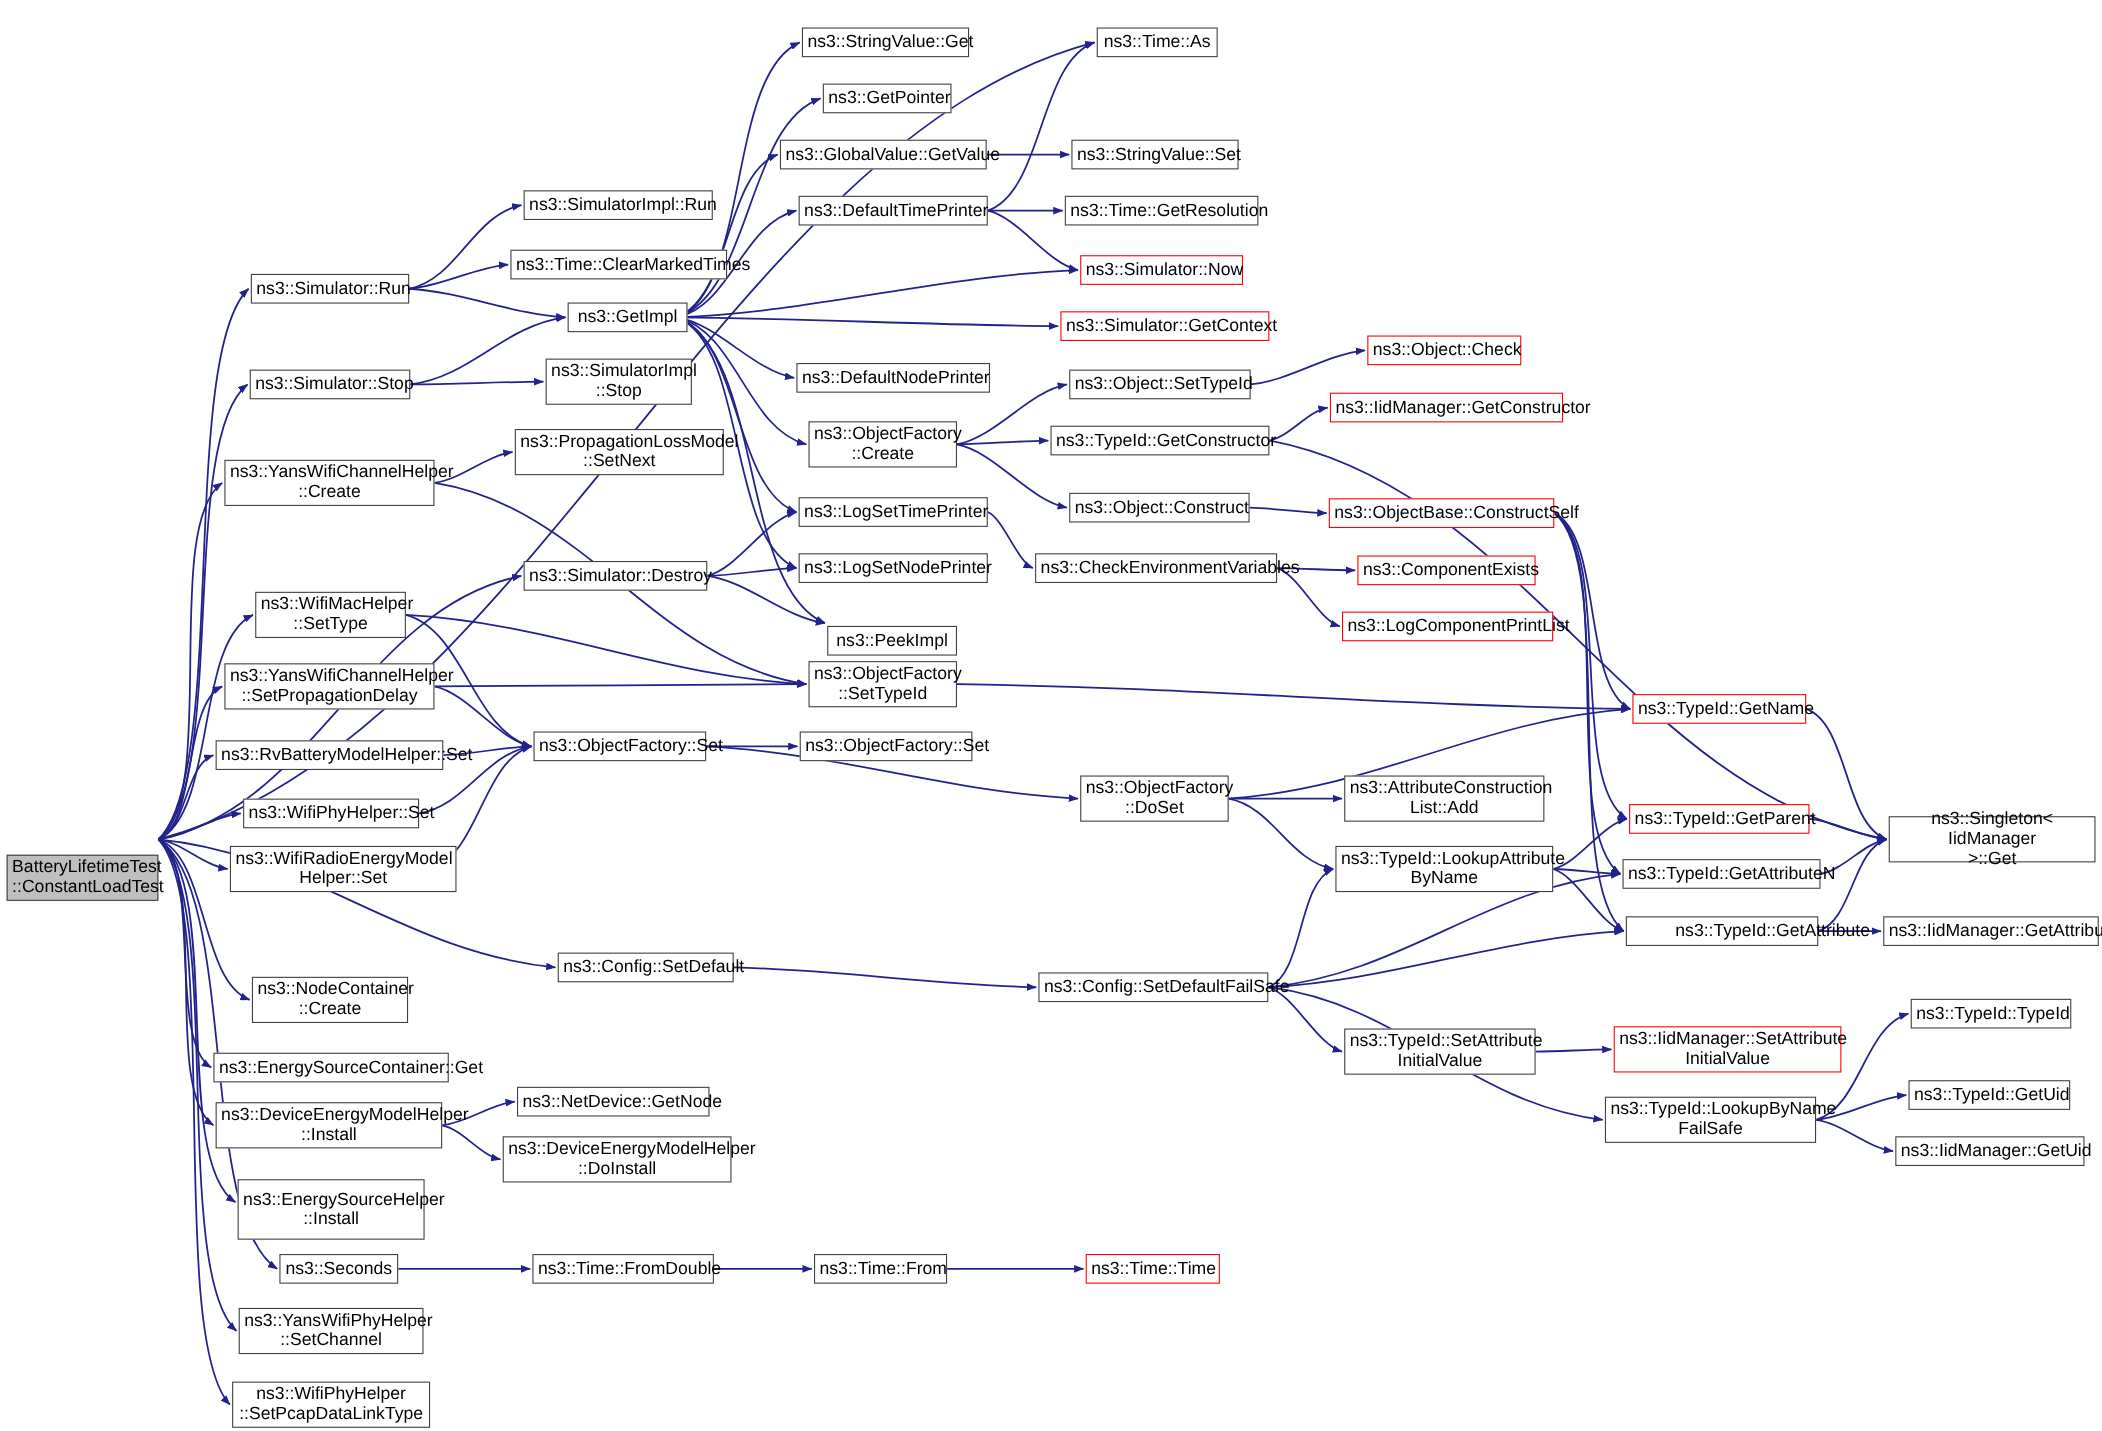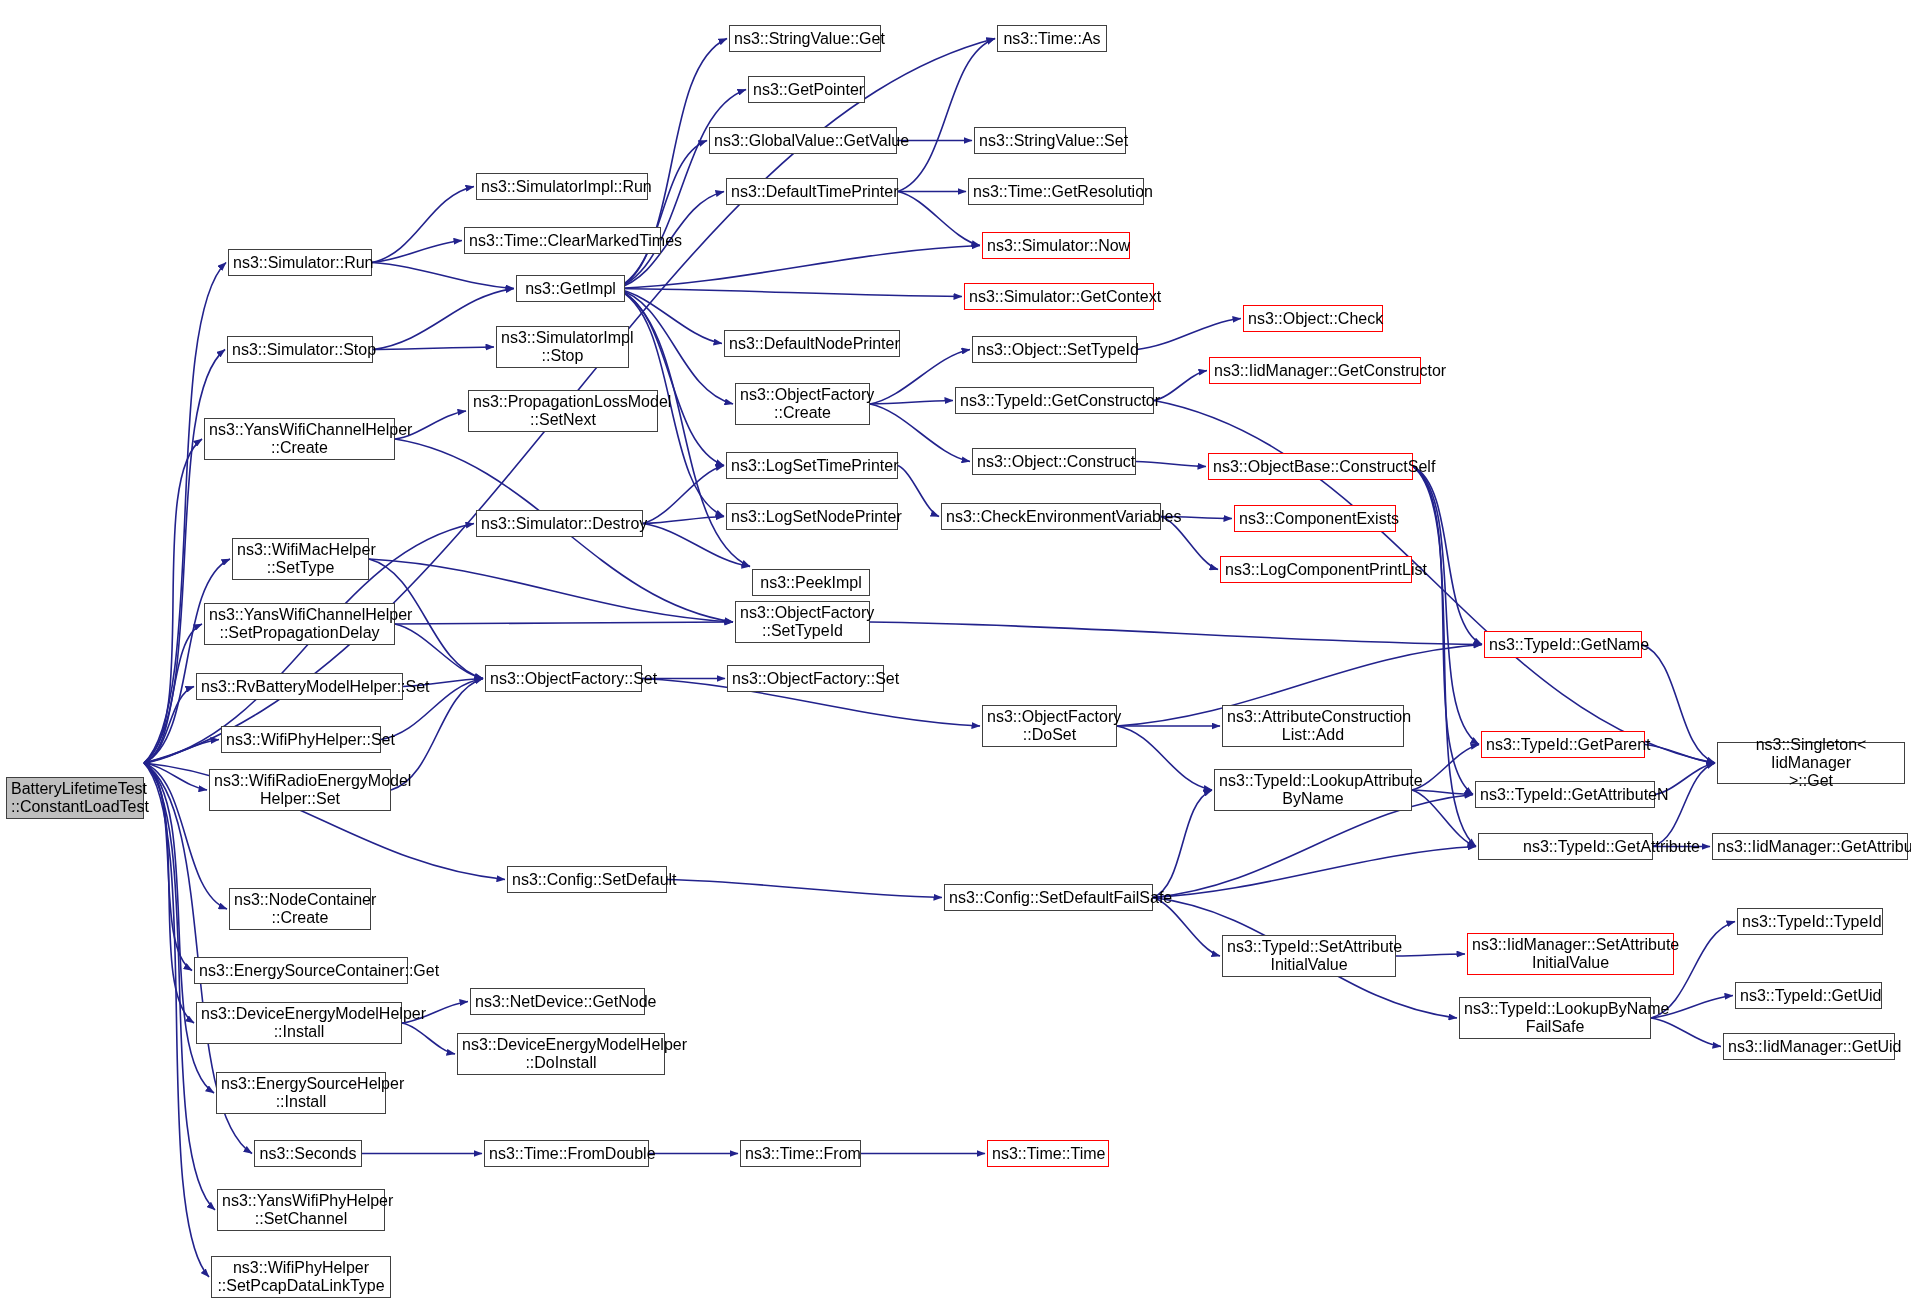--- a/index.html
+++ b/index.html
@@ -125,28 +125,28 @@
       <div class="node" style="left: 228px; top: 249px; width: 144px; height: 27px;"><span>ns3::Simulator::Run</span></div>
       <div class="node" style="left: 227px; top: 336px; width: 146px; height: 27px;"><span>ns3::Simulator::Stop</span></div>
       <div class="node" style="left: 204px; top: 418px; width: 191px; height: 42px;"><span>ns3::YansWifiChannelHelper
 ::Create</span></div>
       <div class="node" style="left: 232px; top: 538px; width: 137px; height: 42px;"><span>ns3::WifiMacHelper
 ::SetType</span></div>
       <div class="node" style="left: 204px; top: 603px; width: 191px; height: 42px;"><span>ns3::YansWifiChannelHelper
 ::SetPropagationDelay</span></div>
       <div class="node" style="left: 196px; top: 673px; width: 207px; height: 27px;"><span>ns3::RvBatteryModelHelper::Set</span></div>
       <div class="node" style="left: 221px; top: 726px; width: 160px; height: 27px;"><span>ns3::WifiPhyHelper::Set</span></div>
-      <div class="node" style="left: 209px; top: 769px; width: 182px; height: 42px;"><span>ns3::WifiRadioEnergyModel
+      <div class="node" style="left: 209px; top: 769px; width: 206px; height: 42px;"><span>ns3::WifiRadioEnergyModel
 Helper::Set</span></div>
       <div class="node" style="left: 229px; top: 888px; width: 142px; height: 42px;"><span>ns3::NodeContainer
 ::Create</span></div>
       <div class="node" style="left: 194px; top: 957px; width: 214px; height: 27px;"><span>ns3::EnergySourceContainer::Get</span></div>
       <div class="node" style="left: 196px; top: 1002px; width: 206px; height: 42px;"><span>ns3::DeviceEnergyModelHelper
 ::Install</span></div>
-      <div class="node" style="left: 216px; top: 1072px; width: 170px; height: 42px;"><span>ns3::EnergySourceHelper
+      <div class="node" style="left: 216px; top: 1072px; width: 170px; height: 55px;"><span>ns3::EnergySourceHelper
 ::Install</span></div>
       <div class="node" style="left: 254px; top: 1140px; width: 108px; height: 27px;"><span>ns3::Seconds</span></div>
       <div class="node" style="left: 217px; top: 1189px; width: 168px; height: 42px;"><span>ns3::YansWifiPhyHelper
 ::SetChannel</span></div>
       <div class="node" style="left: 211px; top: 1256px; width: 180px; height: 42px;"><span>ns3::WifiPhyHelper
 ::SetPcapDataLinkType</span></div>
       <div class="node" style="left: 476px; top: 173px; width: 172px; height: 27px;"><span>ns3::SimulatorImpl::Run</span></div>
       <div class="node" style="left: 464px; top: 227px; width: 197px; height: 27px;"><span>ns3::Time::ClearMarkedTimes</span></div>
       <div class="node" style="left: 516px; top: 275px; width: 109px; height: 27px;"><span>ns3::GetImpl</span></div>
       <div class="node" style="left: 496px; top: 326px; width: 133px; height: 42px;"><span>ns3::SimulatorImpl

